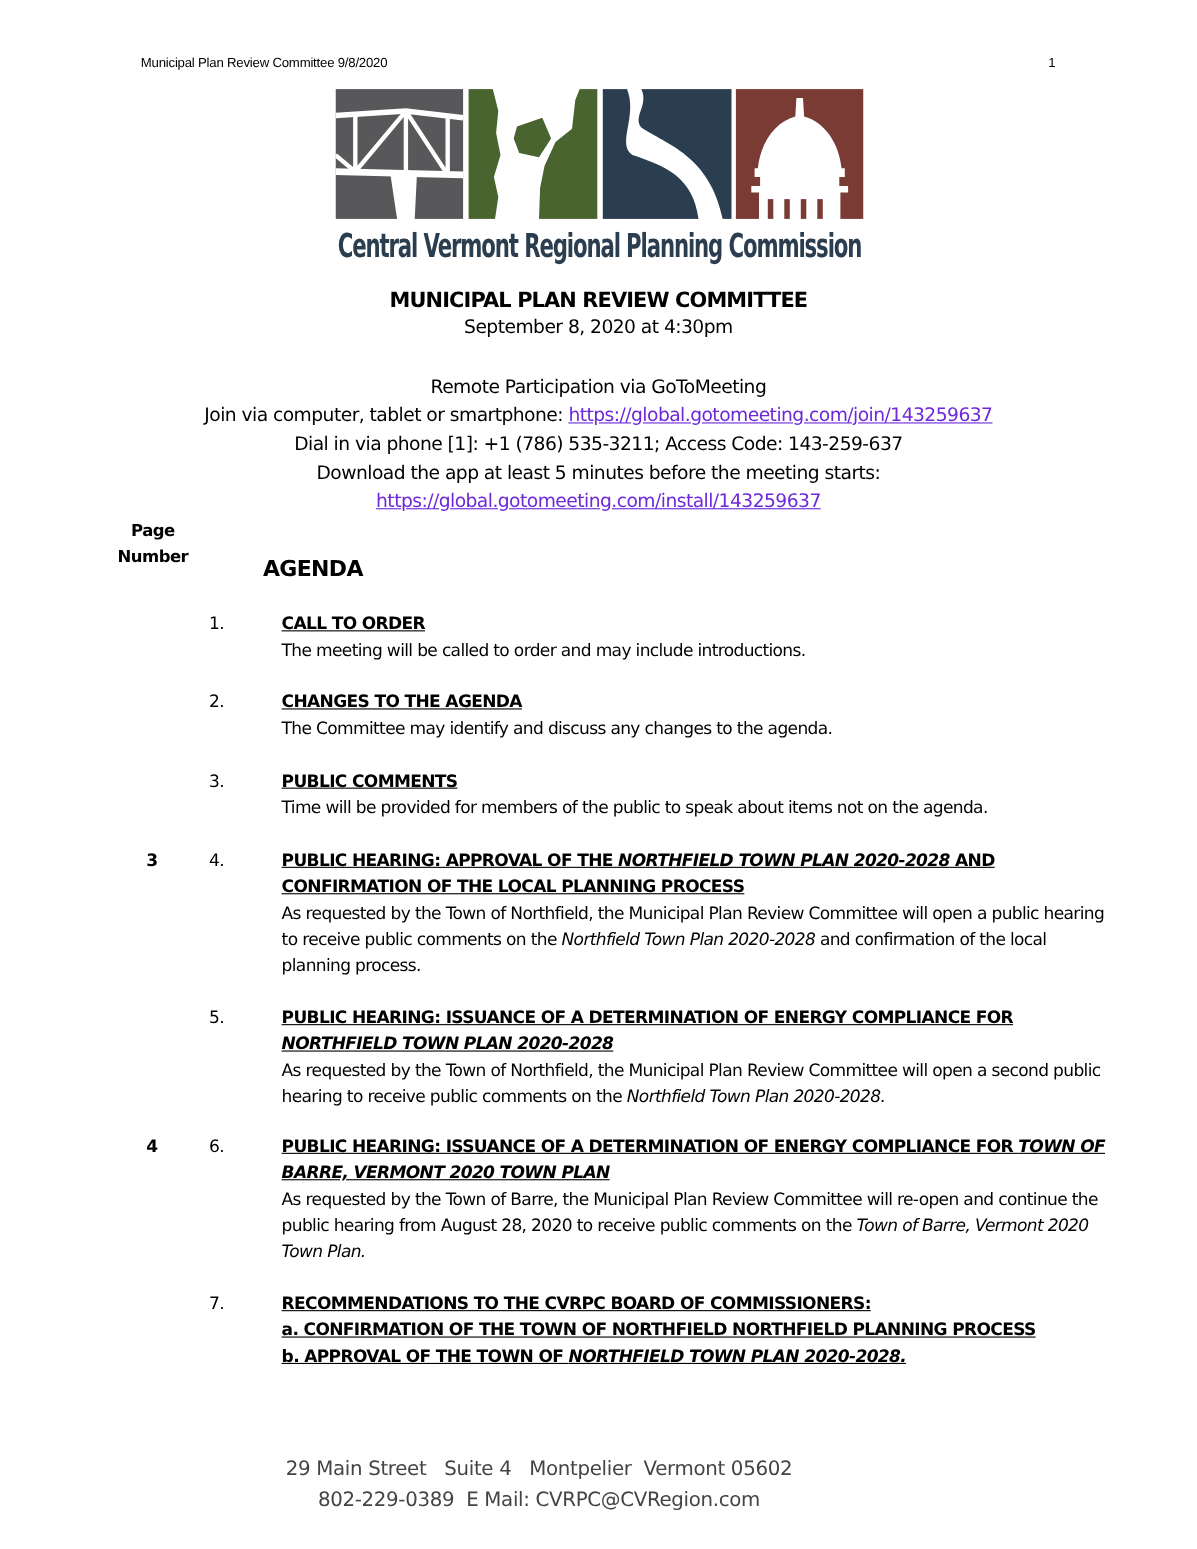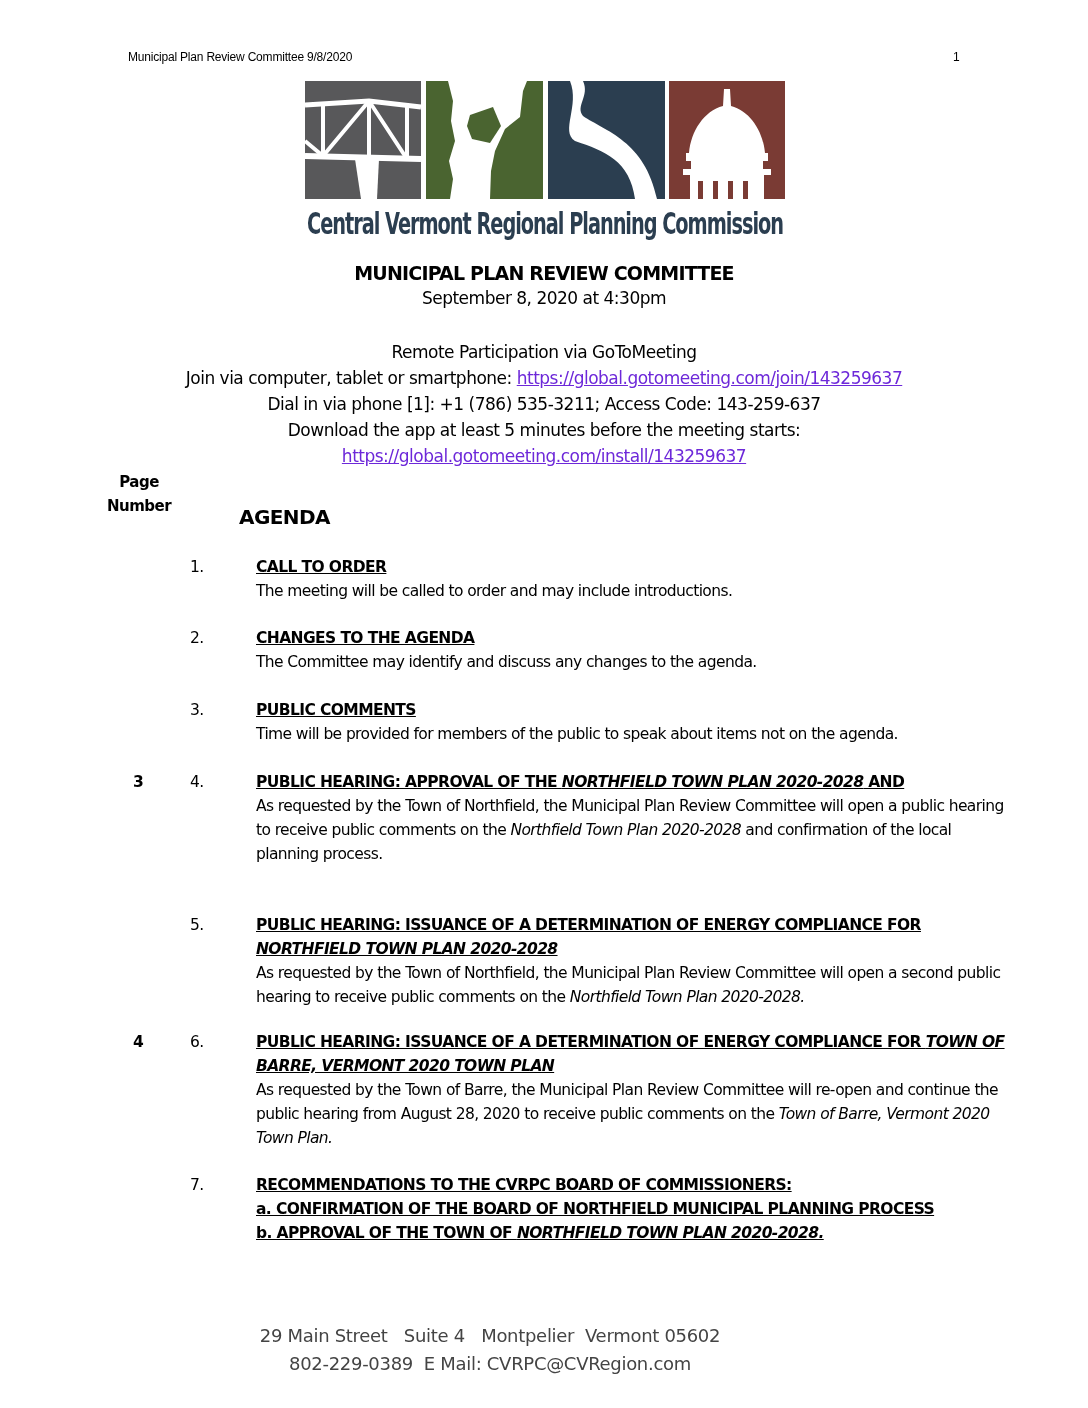--- a/index.html
+++ b/index.html
@@ -101,20 +101,21 @@
     <div class="head">PUBLIC COMMENTS</div>
     <div class="desc">Time will be provided for members of the public to speak about items not on the agenda.</div>
   </div>
 </div>
 
 <div class="item" style="top:770px;">
   <span class="pg">3</span>
   <span class="num">4.</span>
   <div class="body">
     <div class="head"><span>PUBLIC HEARING: APPROVAL OF THE </span><i>NORTHFIELD TOWN PLAN 2020-2028</i><span> AND</span></div>
+    <div class="head">CONFIRMATION OF THE LOCAL PLANNING PROCESS</div>
     <div class="desc"><span>As requested by the Town of Northfield, the Municipal Plan Review Committee will open a public hearing to receive public comments on the </span><i>Northfield Town Plan 2020-2028</i><span> and confirmation of the local planning process.</span></div>
   </div>
 </div>
 
 <div class="item" style="top:913px;">
   <span class="num">5.</span>
   <div class="body">
     <div class="head">PUBLIC HEARING: ISSUANCE OF A DETERMINATION OF ENERGY COMPLIANCE FOR</div>
     <div class="head"><i>NORTHFIELD TOWN PLAN 2020-2028</i></div>
     <div class="desc"><span>As requested by the Town of Northfield, the Municipal Plan Review Committee will open a second public hearing to receive public comments on the </span><i>Northfield Town Plan 2020-2028.</i></div>
@@ -127,21 +128,21 @@
   <div class="body">
     <div class="head"><span>PUBLIC HEARING: ISSUANCE OF A DETERMINATION OF ENERGY COMPLIANCE FOR </span><i>TOWN OF BARRE, VERMONT 2020 TOWN PLAN</i></div>
     <div class="desc"><span>As requested by the Town of Barre, the Municipal Plan Review Committee will re-open and continue the public hearing from August 28, 2020 to receive public comments on the </span><i>Town of Barre, Vermont 2020 Town Plan.</i></div>
   </div>
 </div>
 
 <div class="item" style="top:1173px;">
   <span class="num">7.</span>
   <div class="body">
     <div class="head">RECOMMENDATIONS TO THE CVRPC BOARD OF COMMISSIONERS:</div>
-    <div class="head">a. CONFIRMATION OF THE BOARD OF NORTHFIELD MUNICIPAL PLANNING PROCESS</div>
+    <div class="head">a. CONFIRMATION OF THE TOWN OF NORTHFIELD NORTHFIELD PLANNING PROCESS</div>
     <div class="head"><span>b. APPROVAL OF THE TOWN OF </span><i>NORTHFIELD TOWN PLAN 2020-2028.</i></div>
   </div>
 </div>
 
 <div class="footer">
   <div style="white-space:pre;">29 Main Street   Suite 4   Montpelier  Vermont 05602</div>
   <div style="white-space:pre;">802-229-0389  E Mail: CVRPC@CVRegion.com</div>
 </div>
 
 </body></html>

